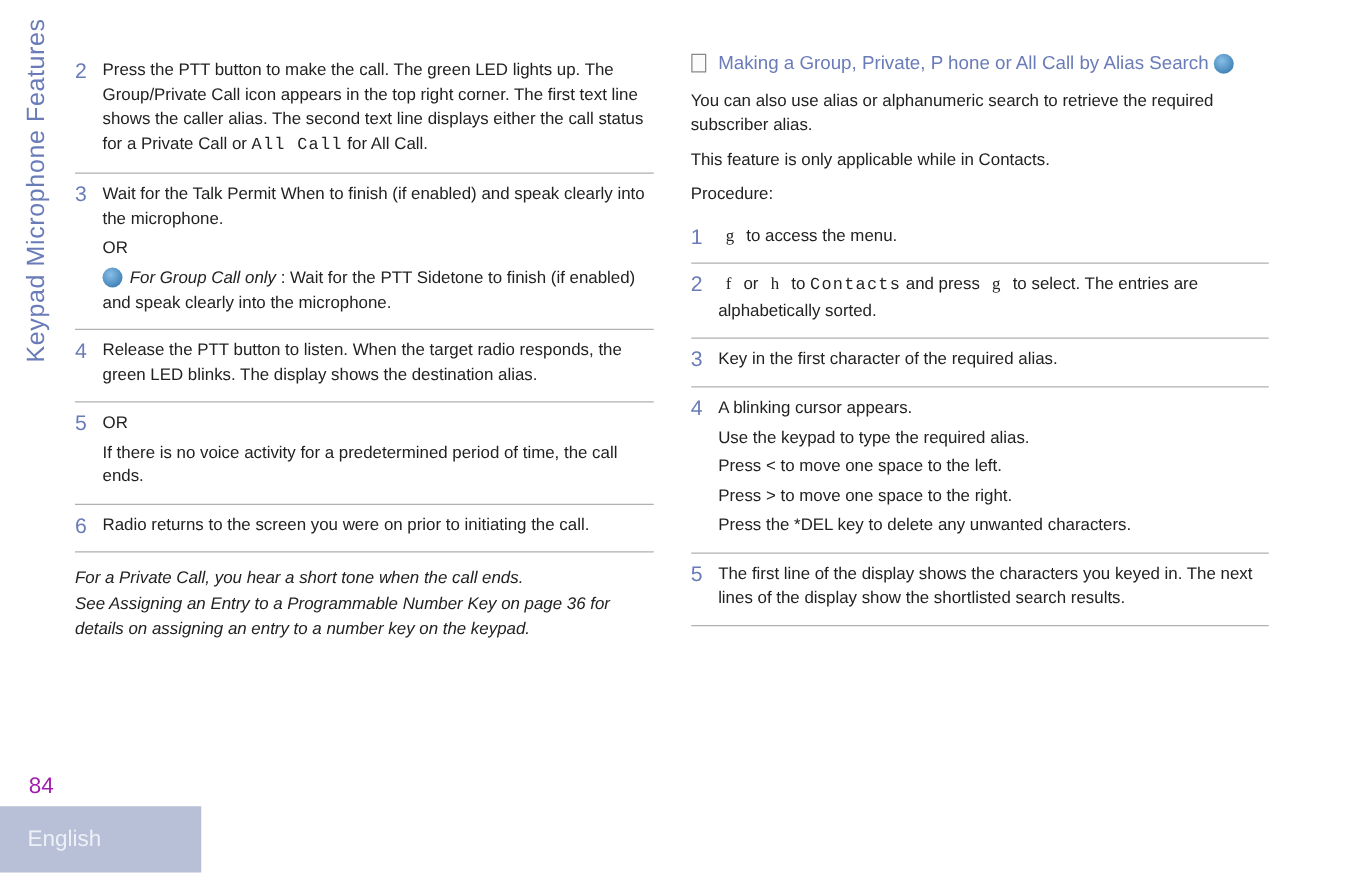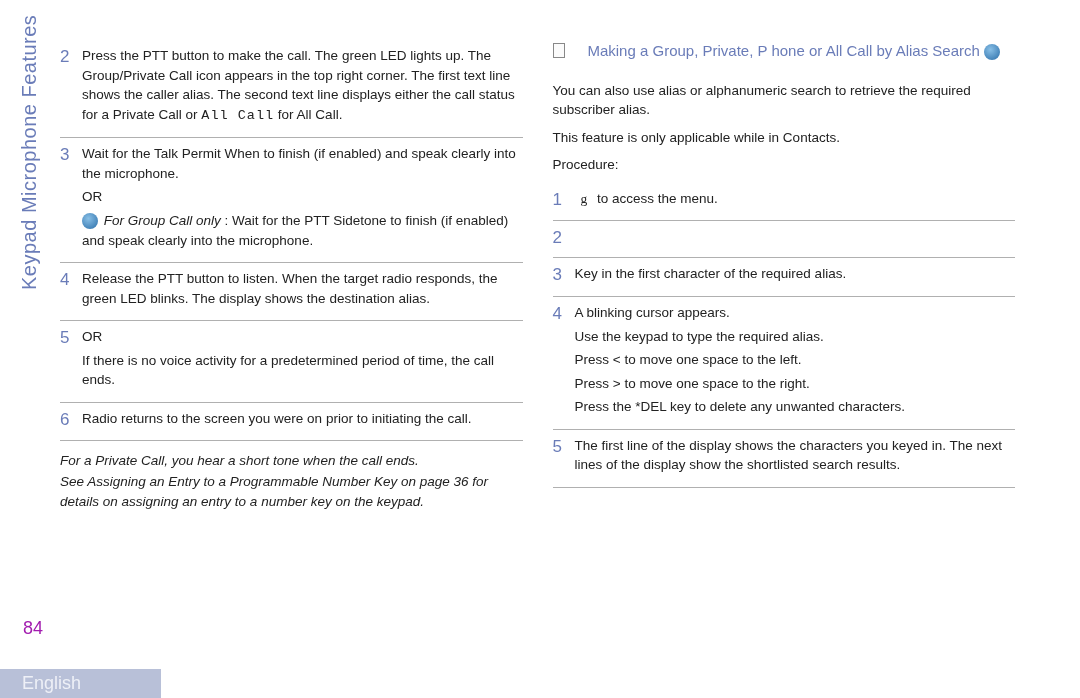--- a/index.html
+++ b/index.html
@@ -42,21 +42,21 @@
       left: 23px;
       top: 618px;
       color: #a21caf;
       font-size: 18px;
     }
     .english-label {
       position: absolute;
       left: 0;
       bottom: 0;
       width: 161px;
-      height: 29px;
+      height: 53px;
       background: #b8c0d8;
       color: #eef0f7;
       font-size: 18px;
       display: flex;
       align-items: center;
       padding-left: 22px;
     }
     .step-item {
       display: flex;
       border-bottom: 1px solid #b0b0b0;
@@ -88,23 +88,22 @@
       background: radial-gradient(circle at 40% 35%, #88bfe6, #2a6da8);
       border-radius: 50%;
       vertical-align: middle;
       margin-right: 2px;
       position: relative;
     }
     .section-heading {
       color: #6a7cb8;
       font-size: 15px;
       line-height: 1.5;
-      margin-bottom: 18px;
-      display: flex;
-      text-align: center;
+      margin-bottom: 8px;
+      display: flex;
     }
     .section-heading .marker {
       width: 12px;
       height: 15px;
       border: 1px solid #888;
       margin-right: 10px;
       margin-top: 3px;
       flex-shrink: 0;
       background: #fbfbfb;
     }
@@ -180,20 +179,23 @@
     </div>
     <div id="right-steps">
         <div class="step-item">
           <div class="step-num">1</div>
           <div class="step-text">
             <p><span><span style="font-family: Georgia, serif; padding: 0px 6px;">g</span><span> to access the menu.</span></span></p>
           </div>
         </div>
         <div class="step-item">
           <div class="step-num">2</div>
+          <div class="step-text">
+            <p><span><span style="font-family: Georgia, serif; padding: 0px 6px;">f</span><span> or </span><span style="font-family: Georgia, serif; padding: 0px 6px;">h</span><span> to </span><span class="monospace">Contacts</span><span> and press </span><span style="font-family: Georgia, serif; padding: 0px 6px;">g</span><span> to select. The entries are alphabetically sorted.</span></span></p>
+          </div>
         </div>
         <div class="step-item">
           <div class="step-num">3</div>
           <div class="step-text">
             <p>Key in the first character of the required alias.</p>
           </div>
         </div>
         <div class="step-item">
           <div class="step-num">4</div>
           <div class="step-text">

